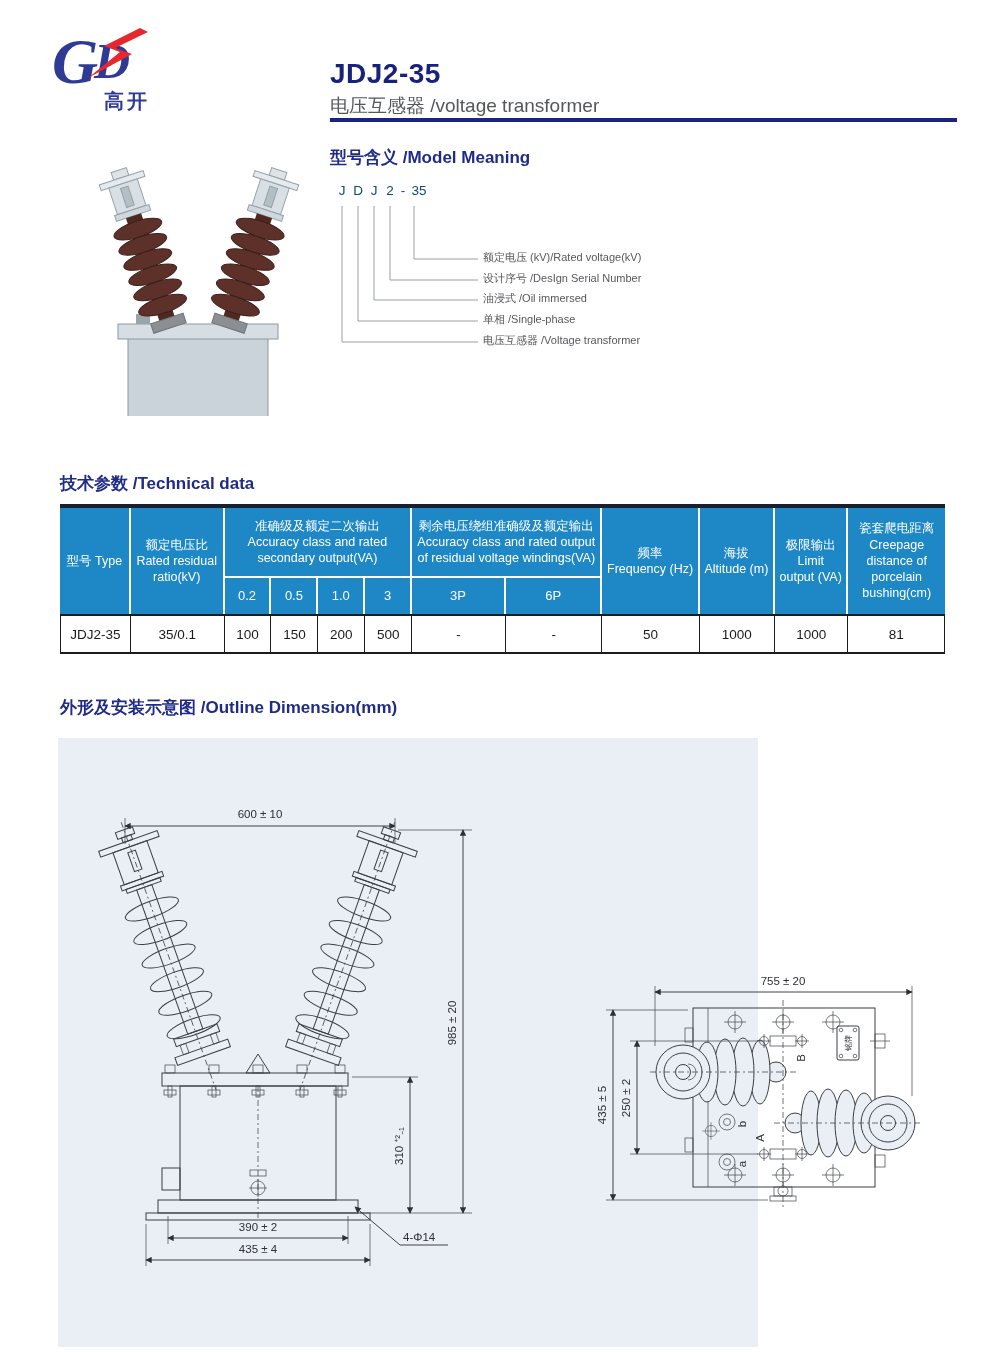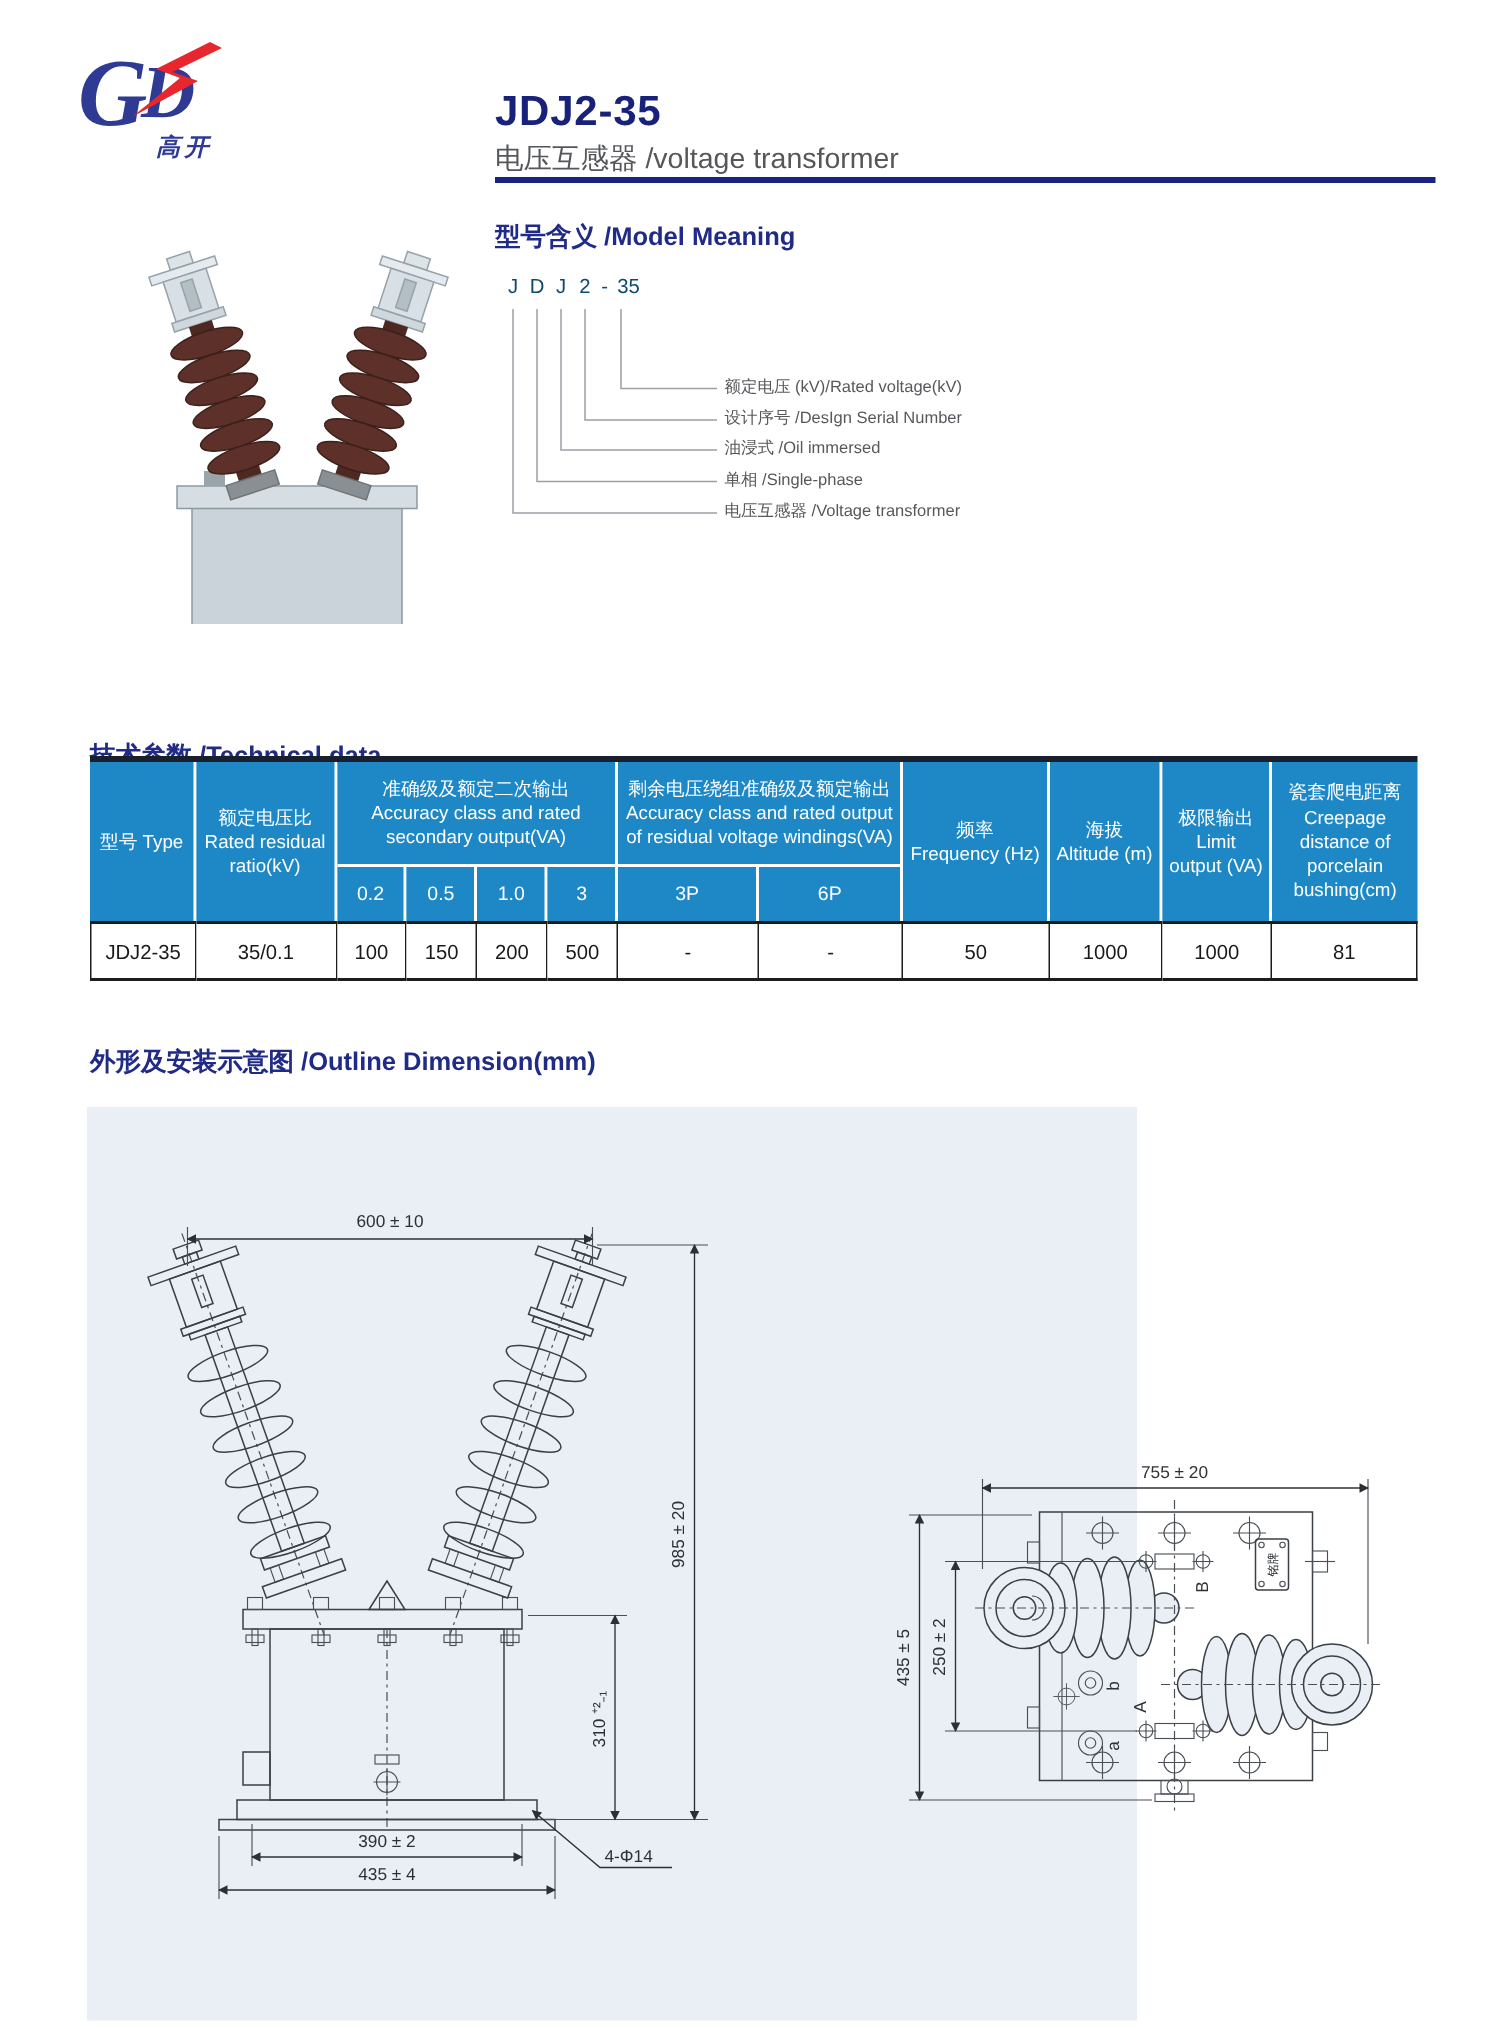--- a/index.html
+++ b/index.html
@@ -4,30 +4,30 @@
 <style>
   * { margin:0; padding:0; box-sizing:border-box; }
   body { background:#fff; font-family:"Liberation Sans", sans-serif; }
   .page { position:relative; width:1000px; height:1352px; background:#ffffff; overflow:hidden; }
 
   
   .logo { position:absolute; left:52px; top:30px; width:170px; height:100px; }
   .logo-g { position:absolute; left:0; top:0; font-family:"Liberation Serif", serif; font-style:italic; font-weight:bold; font-size:64px; color:#2e3a94; line-height:1; }
   .logo-d { position:absolute; left:42px; top:6px; font-family:"Liberation Serif", serif; font-style:italic; font-weight:bold; font-size:50px; color:#2e3a94; line-height:1; }
   .logo-bolt { position:absolute; left:30px; top:-2px; }
-  .logo-cn { position:absolute; left:52px; top:58px; font-size:16px; font-weight:bold; color:#2e3a94; letter-spacing:3px;font-style:italic; }
+  .logo-cn { position:absolute; left:52px; top:58px; font-size:20px; font-weight:bold; color:#2e3a94; letter-spacing:3px; }
 
   
   .title { position:absolute; left:330px; top:58px; font-size:28px; font-weight:800; color:#19227a; letter-spacing:.5px; }
   .subtitle { position:absolute; left:330px; top:93px; font-size:19px; color:#55575b; }
   .rule { position:absolute; left:330px; top:118px; width:627px; height:4px; background:#1a2382; }
 
   .sec-head { position:absolute; font-size:17px; font-weight:700; color:#202b87; }
   .mm-head { left:330px; top:146px; }
-  .tech-head { left:60px; top:492px; }
+  .tech-head { left:60px; top:472px; }
   .out-head { left:60px; top:696px; }
 
   
   .mm-code { position:absolute; left:334px; top:183px; font-size:13.5px; color:#0c4a6e; }
   .mm-code span { display:inline-block; text-align:center; }
   .mm-c { width:16px; } .mm-h { width:10px; } .mm-v { width:22px; }
   .mm-svg { position:absolute; left:330px; top:202px; }
   .mm-label { position:absolute; left:483px; font-size:11px; color:#57585c; white-space:nowrap; }
 
   

